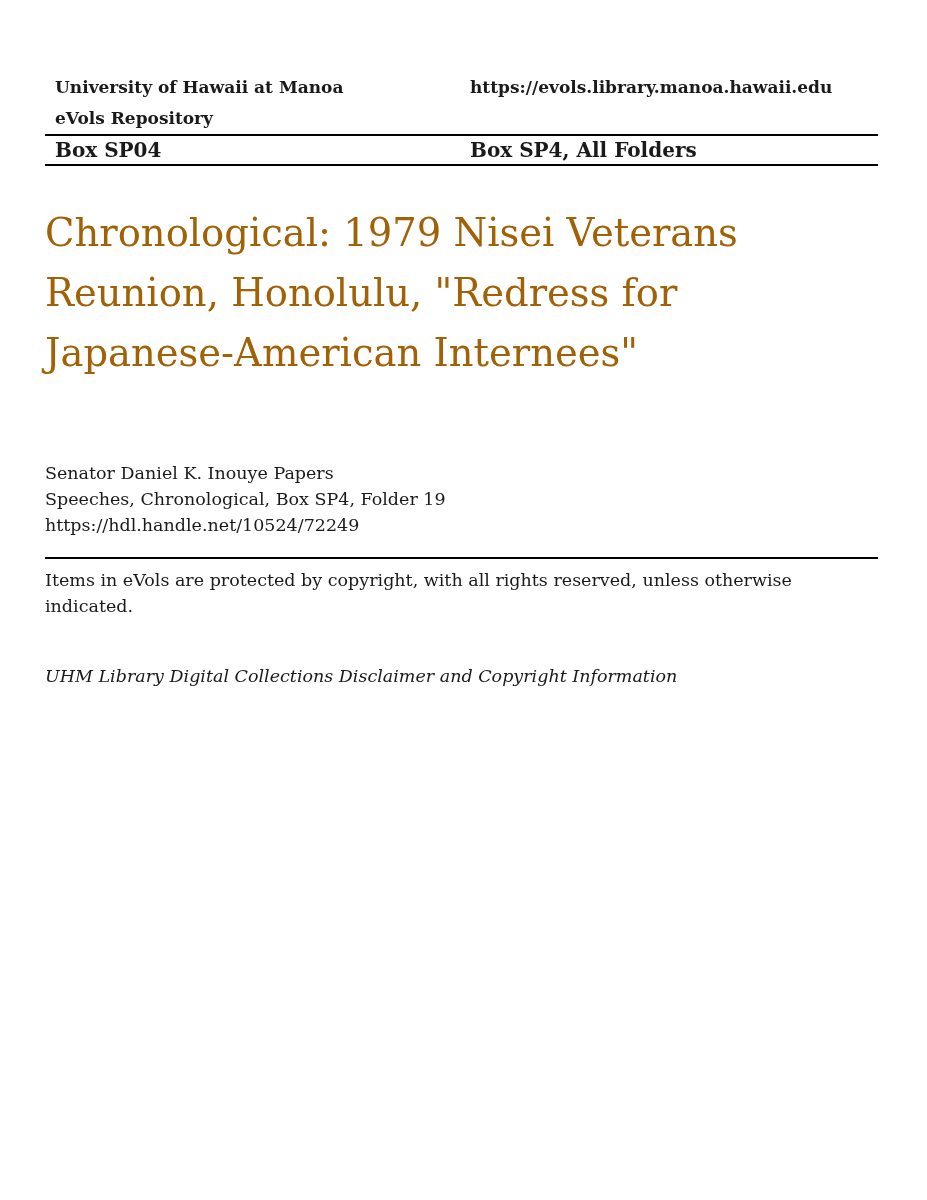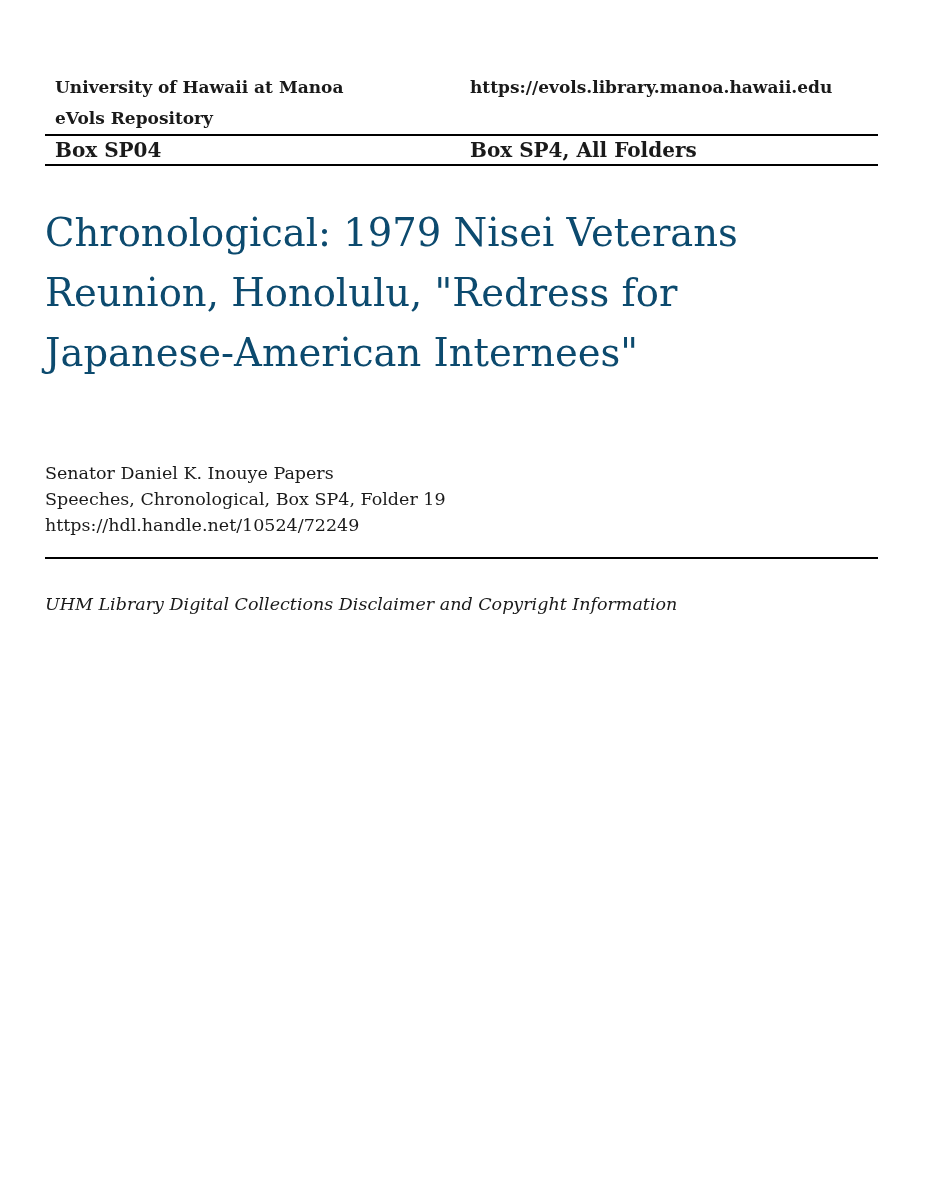--- a/index.html
+++ b/index.html
@@ -43,21 +43,21 @@
     line-height: 28px;
     font-weight: bold;
   }
 
   
   h1.doc-title {
     margin: 37px 0 0 0;
     font-size: 38.5px;
     line-height: 60px;
     font-weight: normal;
-    color: #0c4a6e;
+    color: #a16207;
   }
 
   
   .meta {
     margin-top: 77px;
     font-size: 17.5px;
     line-height: 26px;
   }
   .meta div {
     white-space: nowrap;
@@ -68,21 +68,21 @@
     margin-top: 19px;
     border: 0;
     border-top: 2.5px solid #000000;
   }
   .rights {
     margin-top: 7px;
     font-size: 17.5px;
     line-height: 26px;
   }
   .disclaimer {
-    margin-top: 32px;
+    margin-top: 44px;
     font-size: 17.5px;
     line-height: 26px;
     font-style: italic;
     color: #1a1a1a;
   }
   .plain-link {
     color: inherit;
     text-decoration: none;
     cursor: pointer;
   }
@@ -117,16 +117,17 @@
 
     <div class="meta">
       <div>Senator Daniel K. Inouye Papers</div>
       <div>Speeches, Chronological, Box SP4, Folder 19</div>
       <div class="plain-link">https://hdl.handle.net/10524/72249</div>
     </div>
   </main>
 
   <footer>
     <hr class="footer-rule">
+    <div class="rights">Items in eVols are protected by copyright, with all rights reserved, unless otherwise indicated.</div>
     <div class="disclaimer plain-link">UHM Library Digital Collections Disclaimer and Copyright Information</div>
   </footer>
 
 </div>
 
 </body></html>

